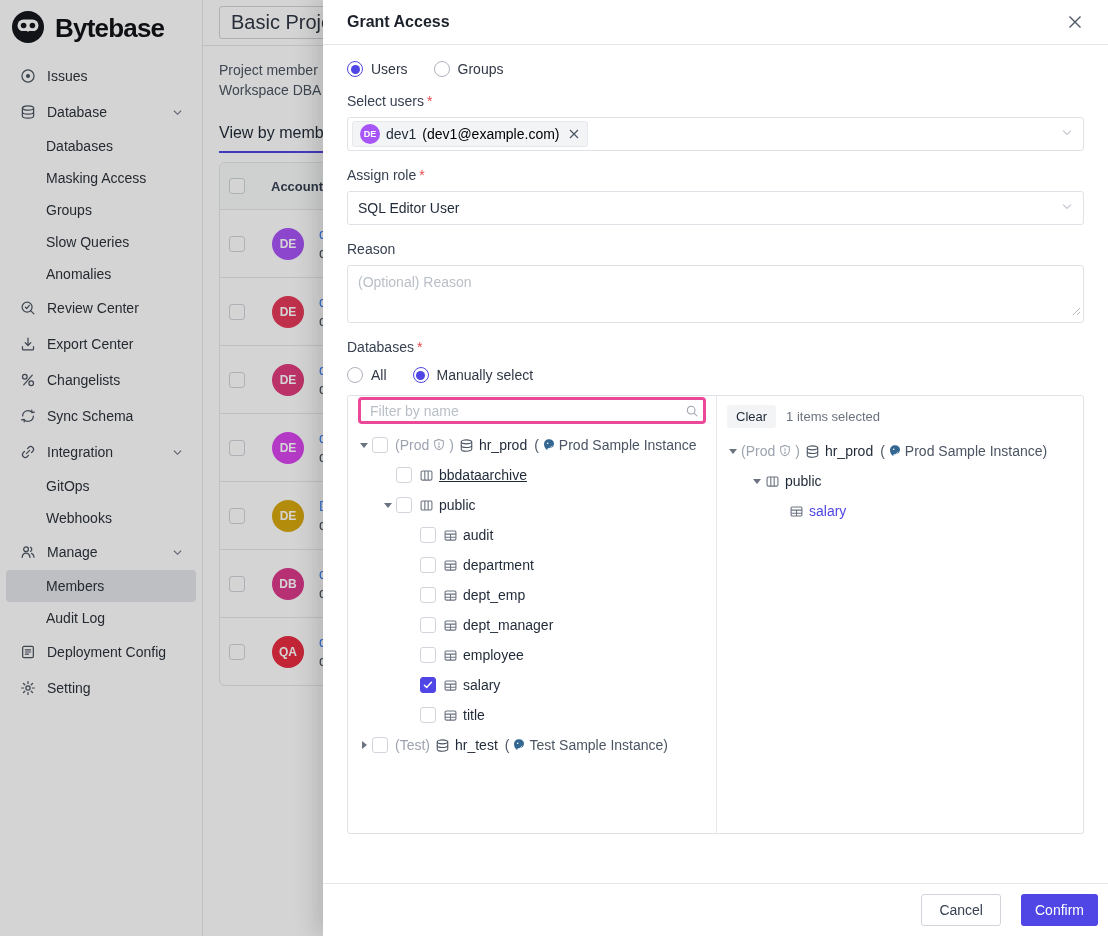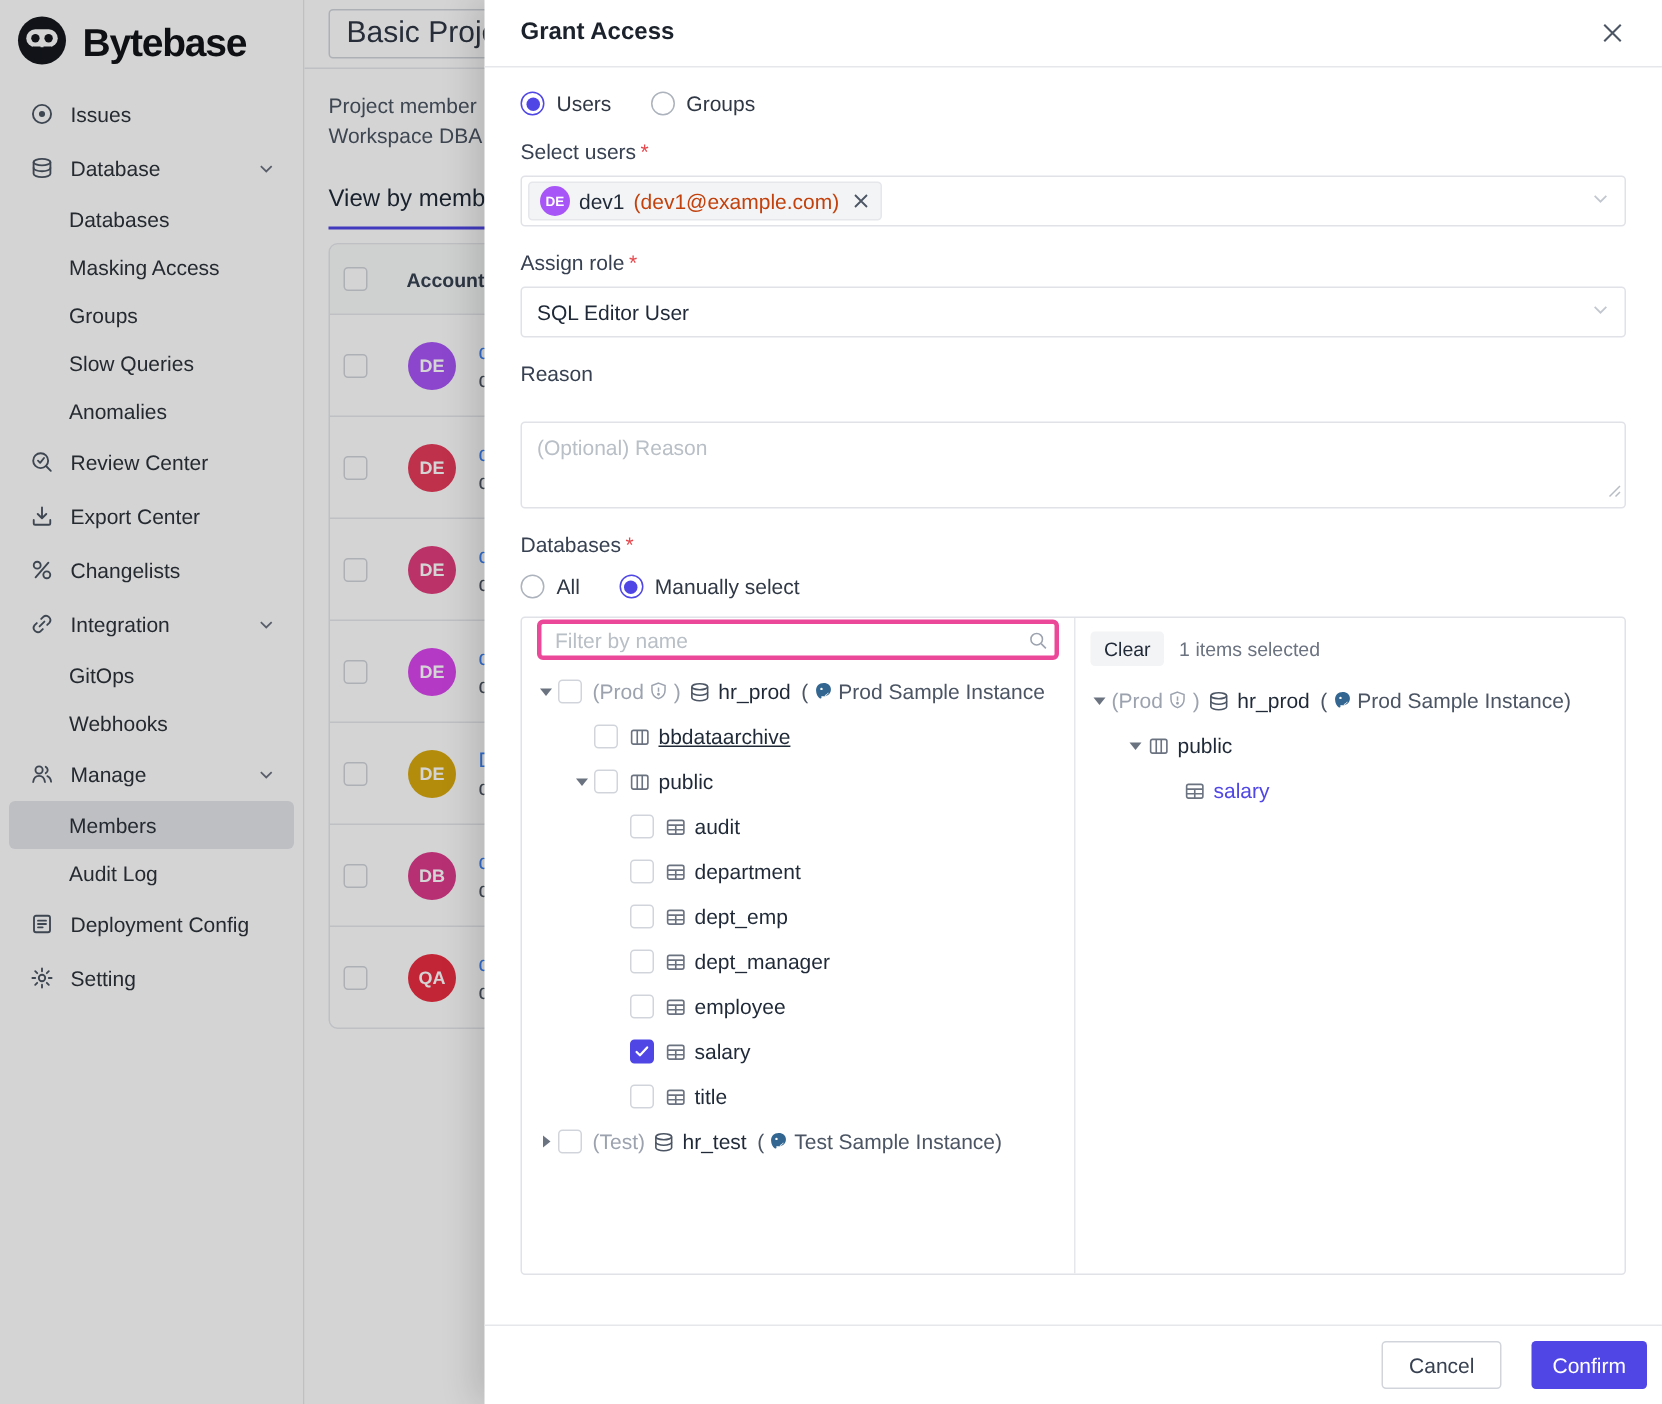--- a/index.html
+++ b/index.html
@@ -59,23 +59,23 @@
   .field-label { margin-top:16px; font-weight:500; color:#374151; }
   .req { color:#e5484d; margin-left:3px; }
   .selectbox { margin-top:8px; min-height:34px; border:1px solid #e0e2e7; border-radius:3px; background:#fff;
                display:flex; align-items:center; padding:0 28px 0 10px; position:relative; cursor:pointer; }
   .selectbox.users { padding-left:4px; }
   .sel-chev { position:absolute; right:9px; top:50%; transform:translateY(-50%); }
   .utag { display:inline-flex; align-items:center; gap:6px; background:#f3f4f6; border:1px solid #e5e7eb;
           border-radius:3px; height:26px; padding:0 7px; }
   .utag .av { width:20px; height:20px; border-radius:50%; background:#a855f7; color:#fff; font-size:9px;
               font-weight:700; display:flex; align-items:center; justify-content:center; }
-  .utag .mail { color:#c2410c; }
+  .utag .mail { color:#000000; }
   .utag .x { display:flex; cursor:pointer; margin-left:2px; }
-  textarea.reason { margin-top:24px; width:100%; height:58px; border:1px solid #e0e2e7; border-radius:3px;
+  textarea.reason { margin-top:8px; width:100%; height:58px; border:1px solid #e0e2e7; border-radius:3px;
                     resize:none; padding:8px 10px; font:inherit; color:#1f2937; display:block; position:relative; }
   textarea.reason::placeholder { color:#b9bfc6; }
   .ta-wrap { position:relative; }
   .ta-grip { position:absolute; right:3px; bottom:4px; pointer-events:none; }
 
   .selector { margin-top:12px; height:439px; border:1px solid #e0e2e7; border-radius:3px; display:flex; }
   .sel-left { width:369px; flex:none; border-right:1px solid #e5e7eb; display:flex; flex-direction:column; overflow:hidden; }
   .sel-right { flex:1; display:flex; flex-direction:column; overflow:hidden; }
   .sel-head { display:flex; align-items:center; padding:9px 10px 7px; flex:none; }
   .chip { background:#f3f4f6; border-radius:3px; padding:4px 9px; font-size:13px; color:#1f2937; cursor:pointer; }
@@ -188,20 +188,29 @@
             <circle cx="5.4" cy="5.4" r="2.6"></circle>
             <circle cx="12.6" cy="12.6" r="2.6"></circle>
             <path d="M13.8 3.5L4.2 14.5"></path>
           </svg>
         </span>
         <span class="sb-label">Changelists</span>
       </div>
       <div class="sb-item">
         <span class="icn">
           <svg width="16" height="16" viewBox="0 0 18 18" fill="none" stroke="#4b5563" stroke-width="1.4" stroke-linecap="round" stroke-linejoin="round">
+            <path d="M15 9a6 6 0 0 1-10.4 4.1M3 9a6 6 0 0 1 10.4-4.1"></path>
+            <path d="M13.2 2.4l.3 2.7 2.7-.4M4.8 15.6l-.3-2.7-2.7.4"></path>
+          </svg>
+        </span>
+        <span class="sb-label">Sync Schema</span>
+      </div>
+      <div class="sb-item">
+        <span class="icn">
+          <svg width="16" height="16" viewBox="0 0 18 18" fill="none" stroke="#4b5563" stroke-width="1.4" stroke-linecap="round" stroke-linejoin="round">
             <path d="M7.2 10.8l3.6-3.6"></path>
             <path d="M8.4 5.2l1.6-1.6a3.2 3.2 0 0 1 4.5 4.5l-1.6 1.6"></path>
             <path d="M9.6 12.8l-1.6 1.6a3.2 3.2 0 0 1-4.5-4.5l1.6-1.6"></path>
           </svg>
         </span>
         <span class="sb-label">Integration</span>
         <span class="icn sb-chev">
           <svg width="13" height="13" viewBox="0 0 18 18" fill="none" stroke="#6b7280" stroke-width="1.6">
             <path d="M4 6.5l5 5 5-5"></path>
           </svg>

